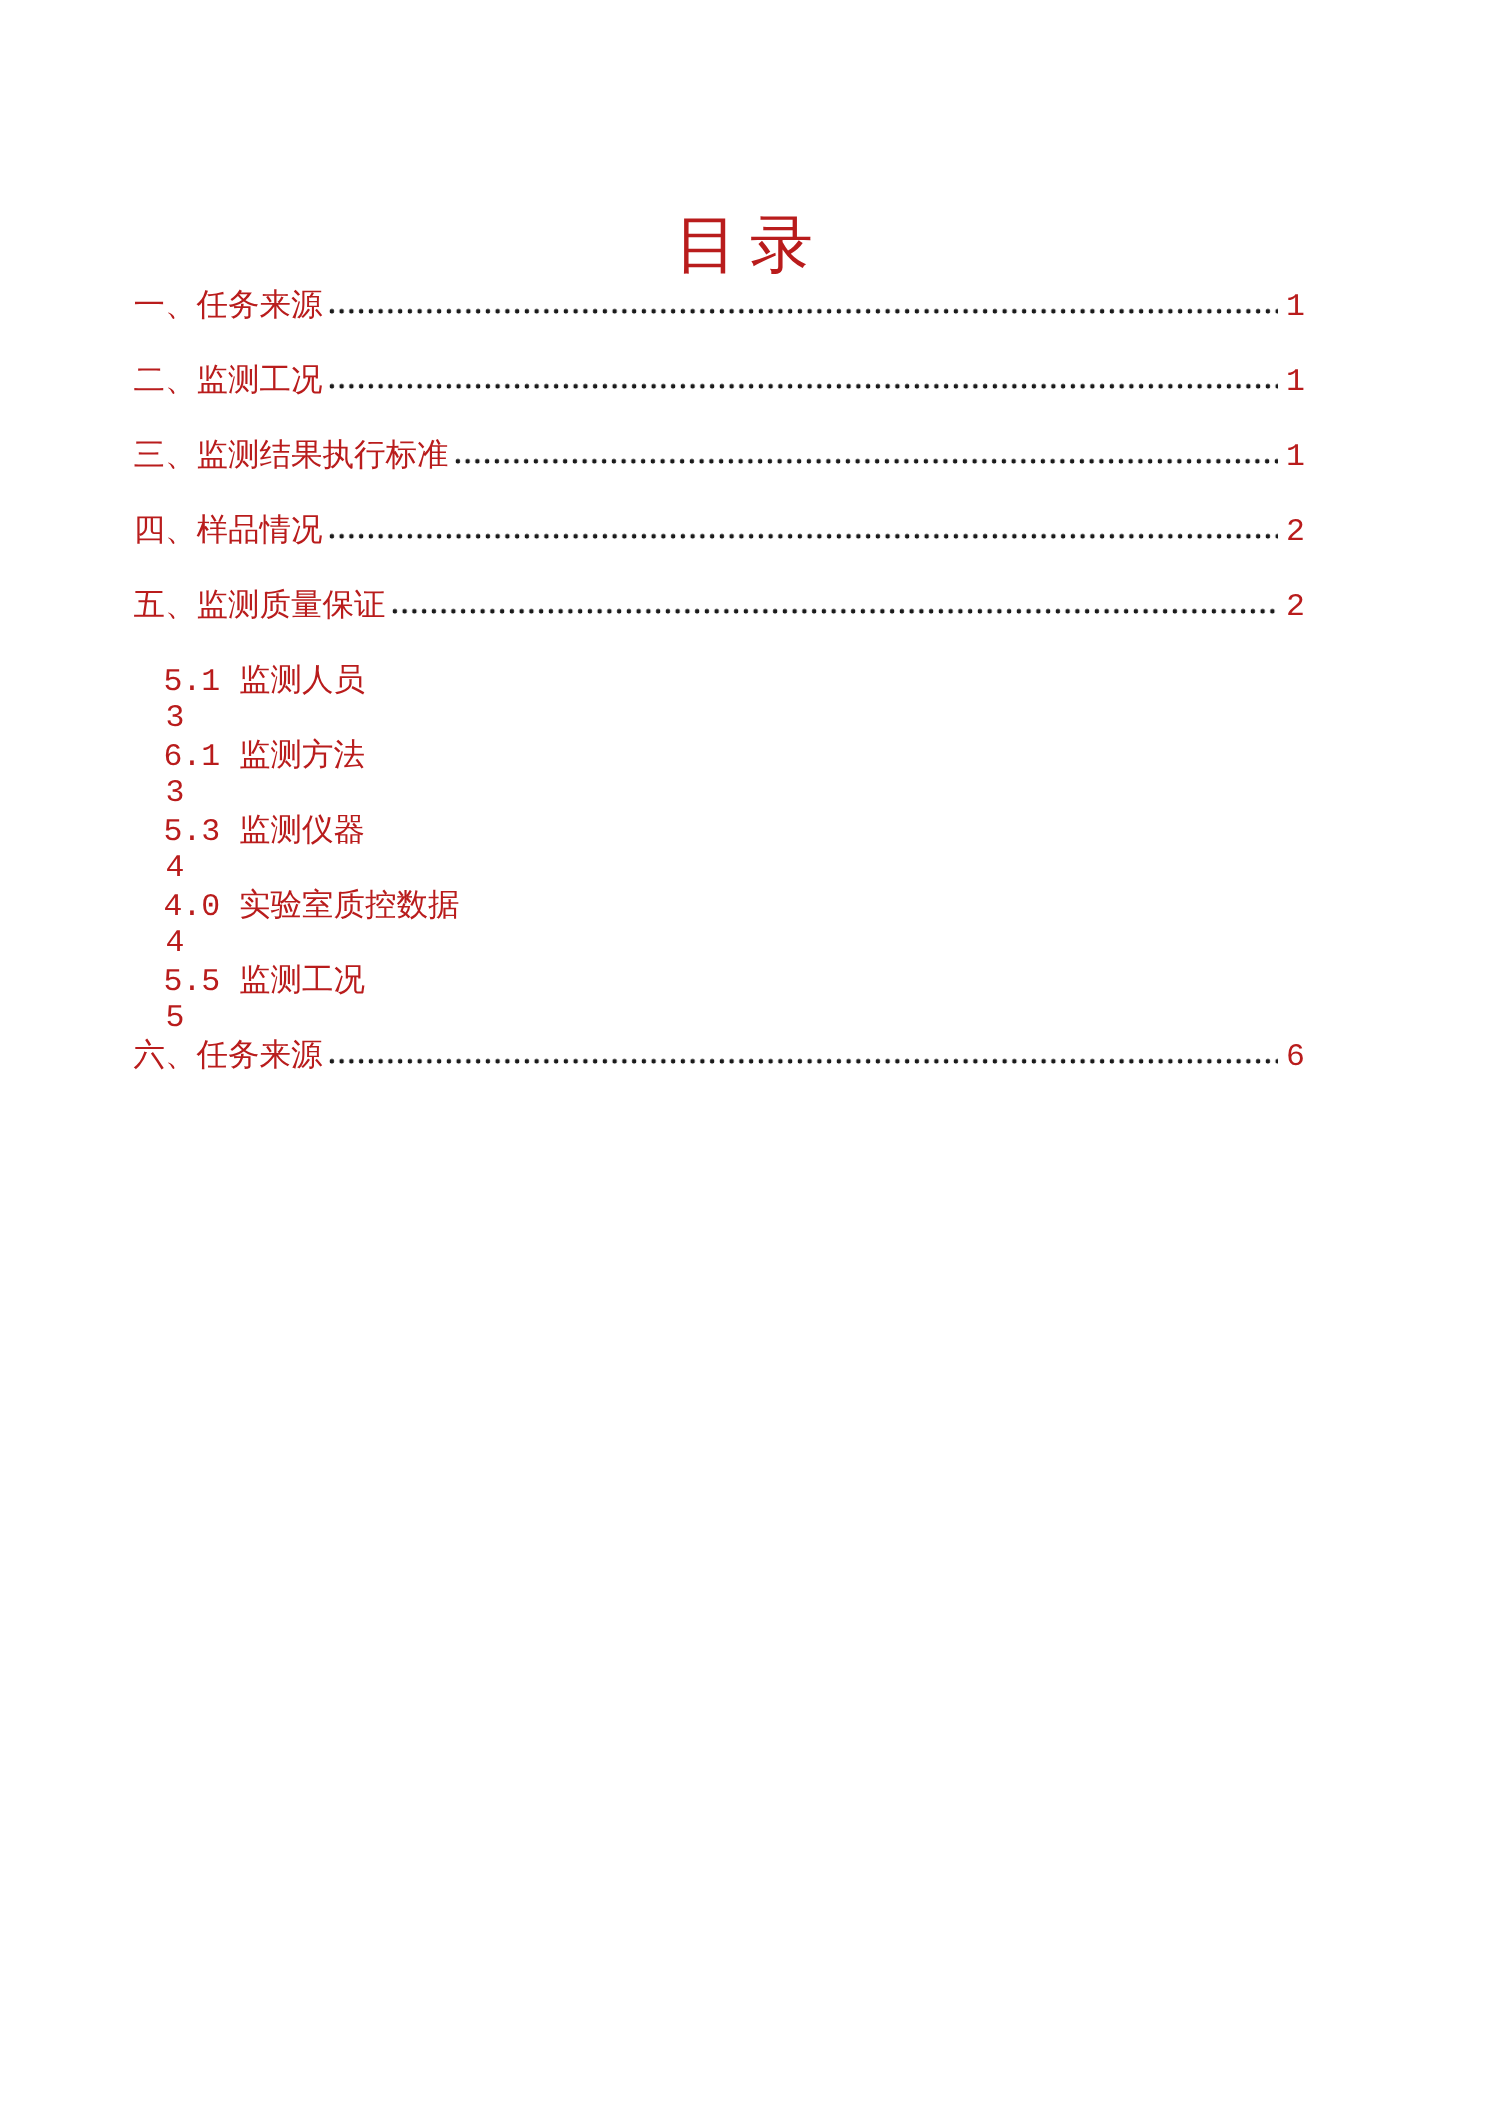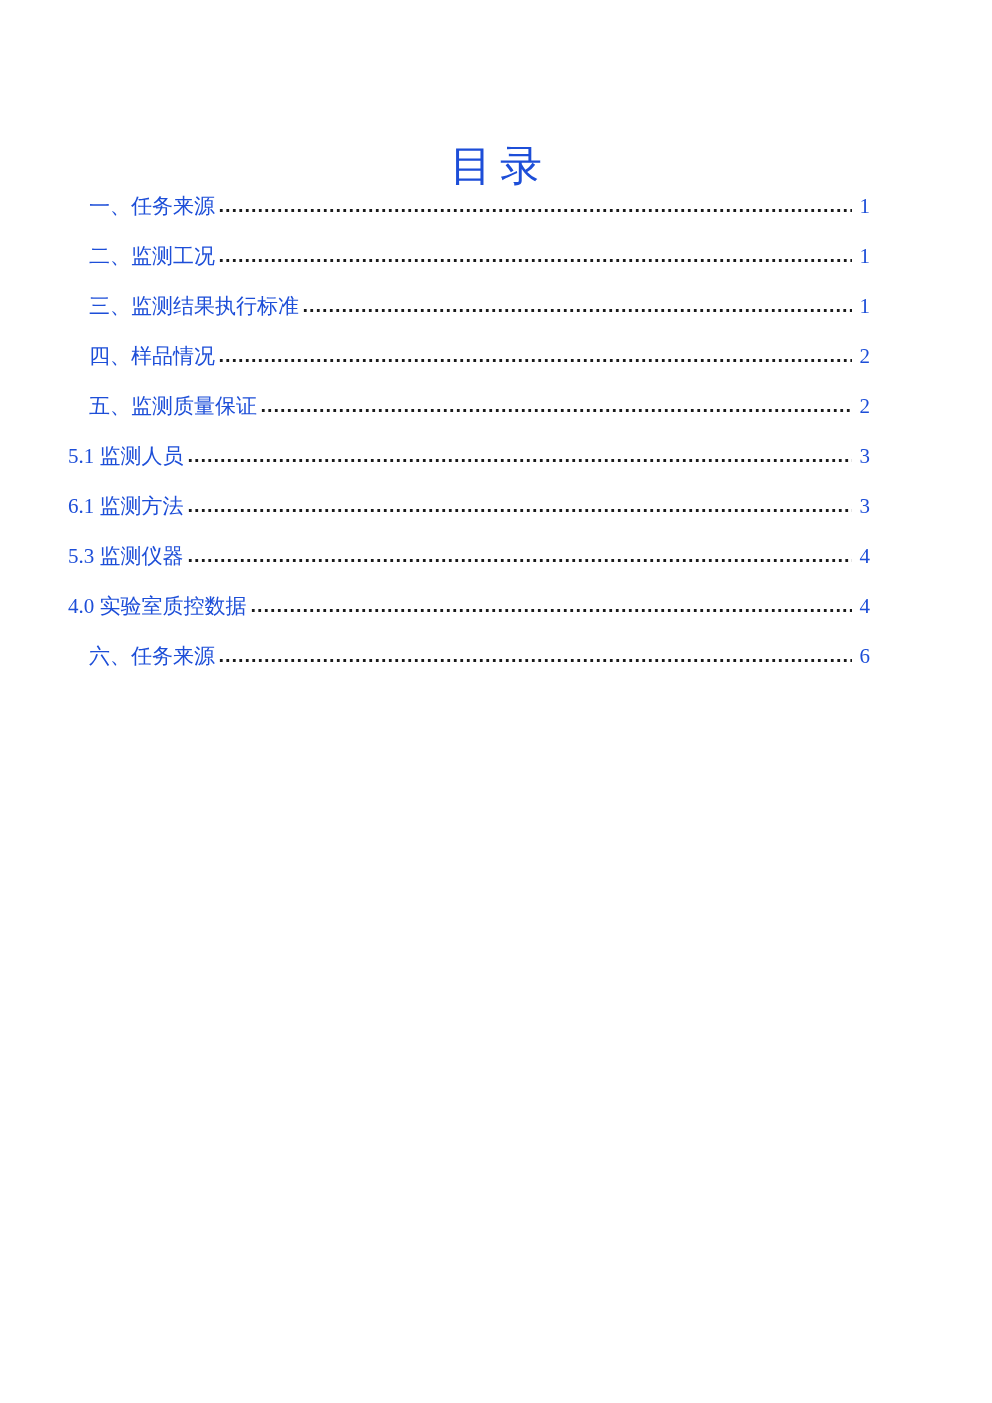--- a/index.html
+++ b/index.html
@@ -6,22 +6,22 @@
     margin: 0;
     padding: 0;
     background: #ffffff;
   }
   .page {
     position: relative;
     width: 992px;
     height: 1099px;
     margin: 0 auto;
     background: #ffffff;
-    color: #1d4ed8;
-    font-family: Liberation Serif, serif;
+    color: #b91c1c;
+    font-family: Liberation Mono, monospace;
     overflow: hidden;
   }
   .doc-title {
     position: absolute;
     top: 114px;
     left: 0;
     right: 0;
     text-align: center;
     font-size: 42px;
     line-height: 48px;
@@ -42,21 +42,22 @@
     display: flex;
     align-items: baseline;
     padding-top: 14px;
     padding-left: 89px;
     padding-right: 122px;
     font-size: 21px;
     line-height: 24px;
     cursor: pointer;
   }
   .toc-row.level-2 {
-    padding-left: 68px;
+    padding-left: 106px;
+    flex-direction: column;
   }
   .toc-label {
     white-space: nowrap;
   }
   .toc-leader {
     flex: 1;
     height: 5px;
     margin-left: 3px;
     margin-right: 4px;
     background-image: radial-gradient(circle, #1a1a1a 1.45px, rgba(0,0,0,0) 1.7px);
@@ -125,20 +126,25 @@
     <span class="toc-leader"></span>
     <span class="toc-page-num">4</span>
   </div>
 
   <div class="toc-row level-2">
     <span class="toc-label">4.0 实验室质控数据</span>
     <span class="toc-leader"></span>
     <span class="toc-page-num">4</span>
   </div>
 
+  <div class="toc-row level-2">
+    <span class="toc-label">5.5 监测工况</span>
+    <span class="toc-leader"></span>
+    <span class="toc-page-num">5</span>
+  </div>
 
   <div class="toc-row level-1">
     <span class="toc-label">六、任务来源</span>
     <span class="toc-leader"></span>
     <span class="toc-page-num">6</span>
   </div>
 </div>
 
 </div>
 

